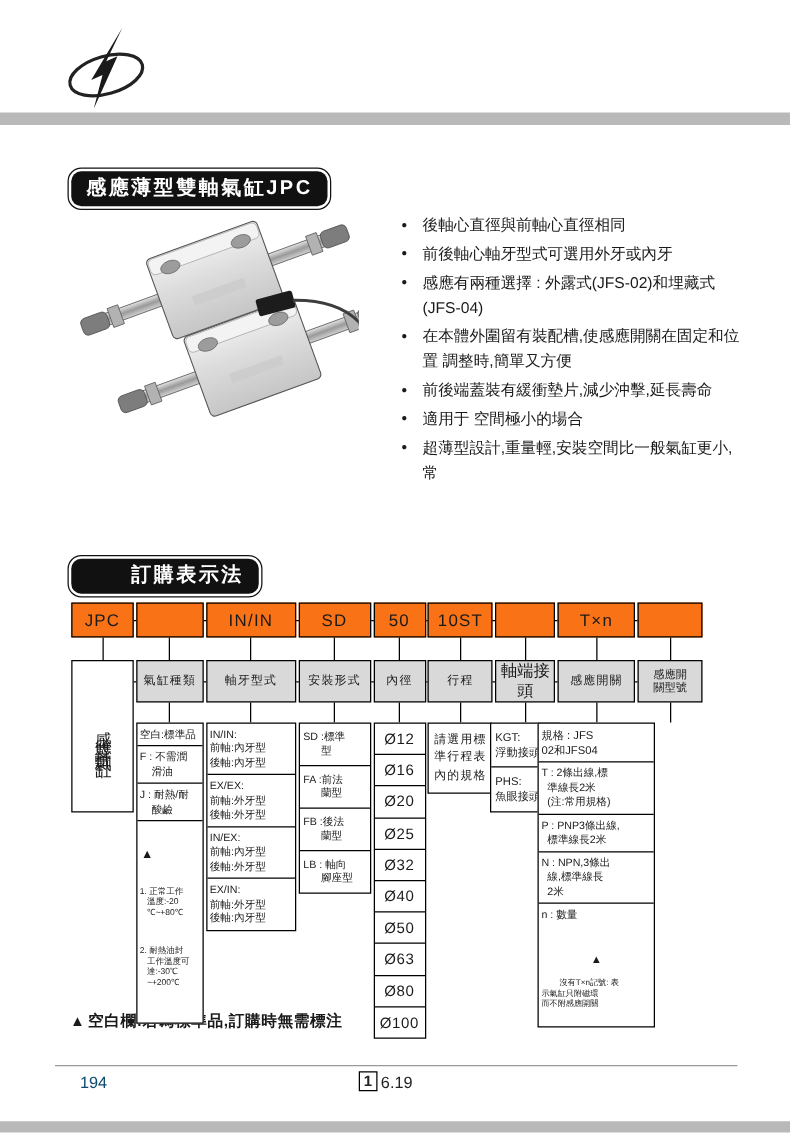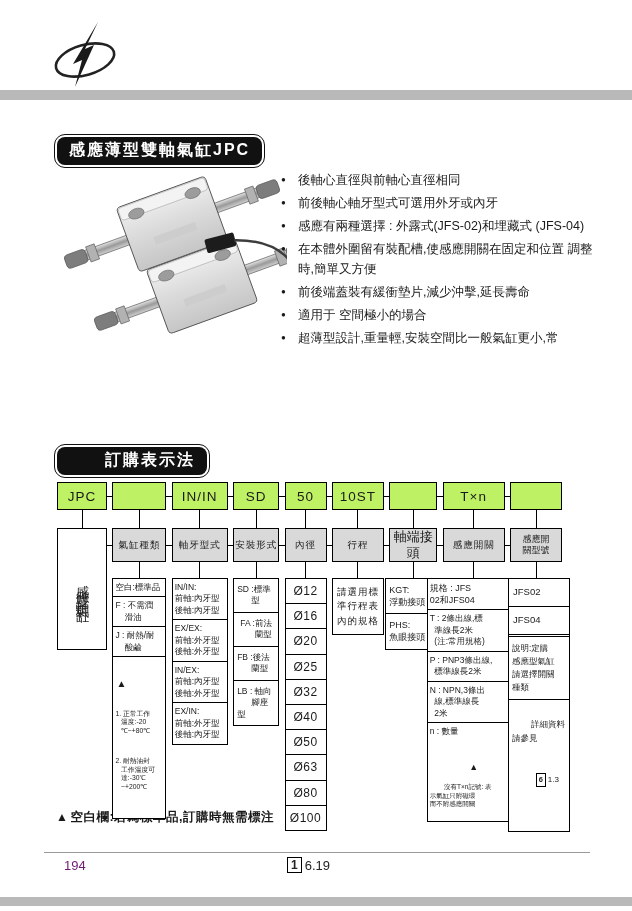--- a/index.html
+++ b/index.html
@@ -17,32 +17,32 @@
     position:absolute;display:inline-block;background:#111;color:#fff;
     font-weight:bold;border-radius:8px;padding:3px 12px 4px;font-size:16px;
     letter-spacing:2px;outline:1px solid #111;outline-offset:2px;white-space:nowrap;
   }
   .badge.title{left:57px;top:121px;margin-top:16px;}
   .badge.order{left:57px;top:447px;padding-left:48px;}
 
   .photo{position:absolute;left:52px;top:162px;}
 
   .features{position:absolute;left:281px;top:170px;width:316px;margin:0;padding:0;list-style:none;font-size:12.5px;line-height:1.6;}
-  .features li{padding-left:17px;margin-bottom:3px;}
+  .features li{padding-left:17px;margin-bottom:3px;margin-left:40px;}
   .features li .dot{display:inline-block;width:17px;margin-left:-17px;font-size:8px;vertical-align:2px;}
 
   .diagram{position:absolute;left:57px;top:482px;width:505px;height:320px;display:flex;justify-content:space-between;align-items:flex-start;}
   .hline{position:absolute;height:1px;background:#000;left:25px;right:26px;z-index:0;}
   .hline.r1{top:14px;}
   .hline.r2{top:63px;}
   .col{display:flex;flex-direction:column;align-items:stretch;position:relative;z-index:1;}
-  .c1{width:50px;} .c2{width:54px;} .c3{width:56px;} .c4{width:46px;} .c5{width:42px;}
+  .c1{width:50px;} .c2{width:54px;} .c3{width:72px;} .c4{width:58px;} .c5{width:42px;}
   .c6{width:52px;} .c7{width:48px;} .c8{width:62px;} .c9{width:52px;}
 
-  .code-box{height:28px;background:#bef264;border:1px solid #000;box-sizing:border-box;
+  .code-box{height:28px;background:#f97316;border:1px solid #000;box-sizing:border-box;
     display:flex;align-items:center;justify-content:center;font-size:13.5px;letter-spacing:1px;}
   .head-box{height:34px;background:#d9d9d9;border:1px solid #000;box-sizing:border-box;
     display:flex;align-items:center;justify-content:center;font-size:9.5px;letter-spacing:1px;
     text-align:center;line-height:1.25;white-space:pre-line;}
   .vc{width:1px;height:18px;background:#000;margin:0 auto;}
   .vc2{width:1px;height:16px;background:#000;margin:0 auto;}
 
   .vert-box{height:122px;background:#fff;border:1px solid #000;box-sizing:border-box;
     display:flex;align-items:center;justify-content:center;}
   .vert-box span{writing-mode:vertical-rl;text-orientation:upright;font-size:13.5px;letter-spacing:5px;}
@@ -62,21 +62,21 @@
   .over8{width:94px;margin-left:-16px;}
   .over7{width:56px;margin-left:-4px;}
   .over9{width:62px;margin-left:-2px;}
 
   .refbox{display:inline-block;border:1px solid #000;font-weight:bold;font-size:7.5px;padding:0 2px;margin-right:2px;}
 
   .bottom-note{position:absolute;left:56px;top:809px;font-size:12.5px;font-weight:bold;letter-spacing:0.5px;}
   .bottom-note .tri{font-size:12px;margin-right:2px;}
 
   .foot-line{position:absolute;left:44px;right:42px;top:852px;height:1px;background:#999;}
-  .page-num{position:absolute;left:64px;top:858px;font-size:13px;color:#701a75;}
+  .page-num{position:absolute;left:64px;top:858px;font-size:13px;color:#0c4a6e;}
   .sec-ref{position:absolute;left:287px;top:857px;font-size:13px;color:#222;display:flex;align-items:center;gap:3px;}
   .sec-ref .refbox1{display:inline-block;border:1.5px solid #000;font-weight:bold;font-size:12px;padding:0 3px;line-height:1.2;}
 </style>
 </head>
 <body>
 
 <div class="logo">
   <svg width="76" height="72" viewBox="0 0 76 72">
     <ellipse cx="37" cy="42" rx="30" ry="15" fill="none" stroke="#222" stroke-width="2.6" transform="rotate(-16 37 42)"></ellipse>
     <path d="M50,4 L25,46 L34,42 L27,69 L46,27 L37,31 Z" fill="#1a1a1a"></path>
@@ -202,21 +202,21 @@
   </div>
 
   <div class="col c4">
     <div class="code-box">SD</div>
     <div class="vc"></div>
     <div class="head-box">安裝形式</div>
     <div class="vc2"></div>
     <div class="cells">
       <div class="cell" style="padding:5px 3px;">SD :標準
       型</div>
-      <div class="cell" style="padding:5px 3px;text-align:center;">FA :前法
+      <div class="cell" style="padding:5px 3px;">FA :前法
       蘭型</div>
       <div class="cell" style="padding:5px 3px;">FB :後法
       蘭型</div>
       <div class="cell" style="padding:5px 3px;">LB : 軸向
       腳座型</div>
     </div>
   </div>
 
   <div class="col c5">
     <div class="code-box">50</div>
@@ -287,35 +287,20 @@
       </div>
     </div>
   </div>
 
   <div class="col c9">
     <div class="code-box"></div>
     <div class="vc"></div>
     <div class="head-box" style="font-size:9px;letter-spacing:0;">感應開
 關型號</div>
     <div class="vc2"></div>
-    <div class="cells over9">
-      <div class="cell" style="font-size:9.5px;padding:7px 4px;">JFS02</div>
-      <div class="cell" style="font-size:9.5px;padding:7px 4px;">JFS04</div>
-      <div class="cell thick" style="padding:5px 3px;line-height:1.55;">說明:定購
-感應型氣缸
-請選擇開關
-種類</div>
-      <div class="cell" style="padding:5px 3px;line-height:1.55;">
-        <span>詳細資料
-請參見</span>
-        <div style="margin-top:2px;">
-          <span class="refbox">6</span><span style="font-size:8px;">1.3</span>
-        </div>
-      </div>
-    </div>
   </div>
 </div>
 
 <div class="bottom-note">
   <span class="tri">▲</span><span>空白欄:若爲標準品,訂購時無需標注</span>
 </div>
 
 <div class="foot-line"></div>
 <div class="page-num">194</div>
 <div class="sec-ref">

